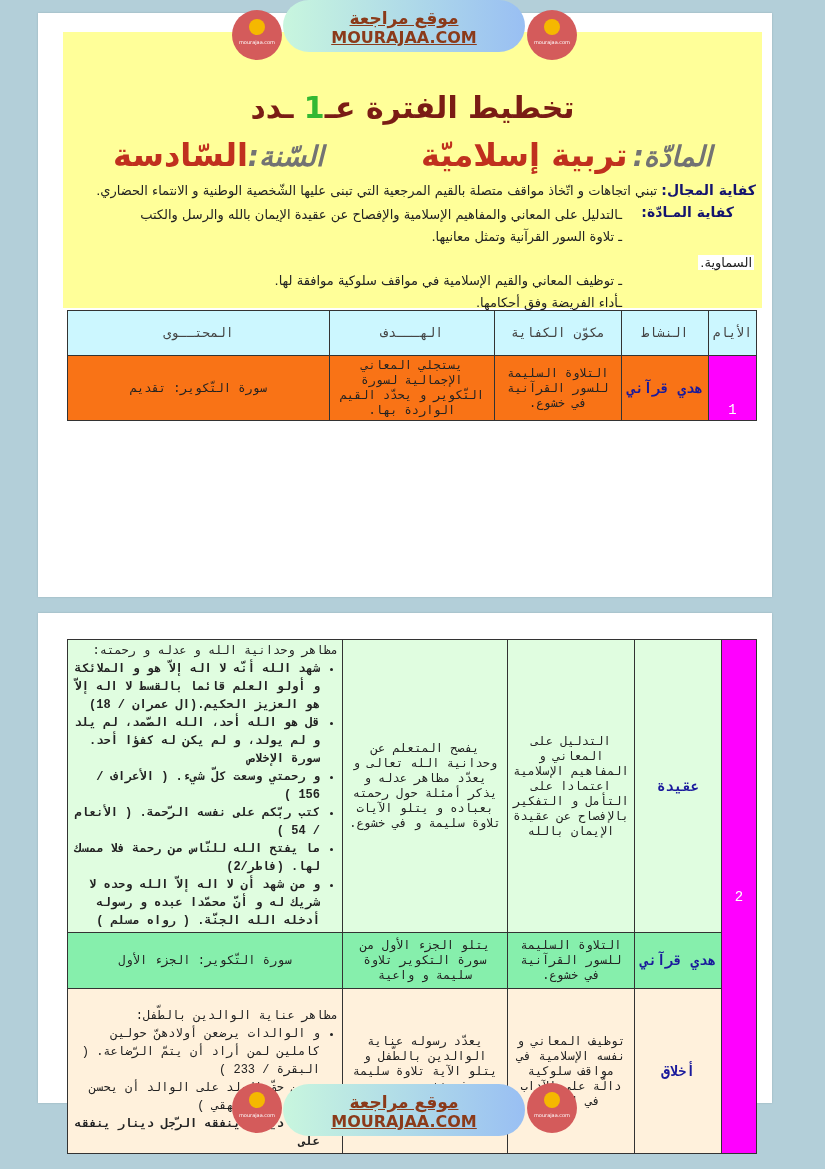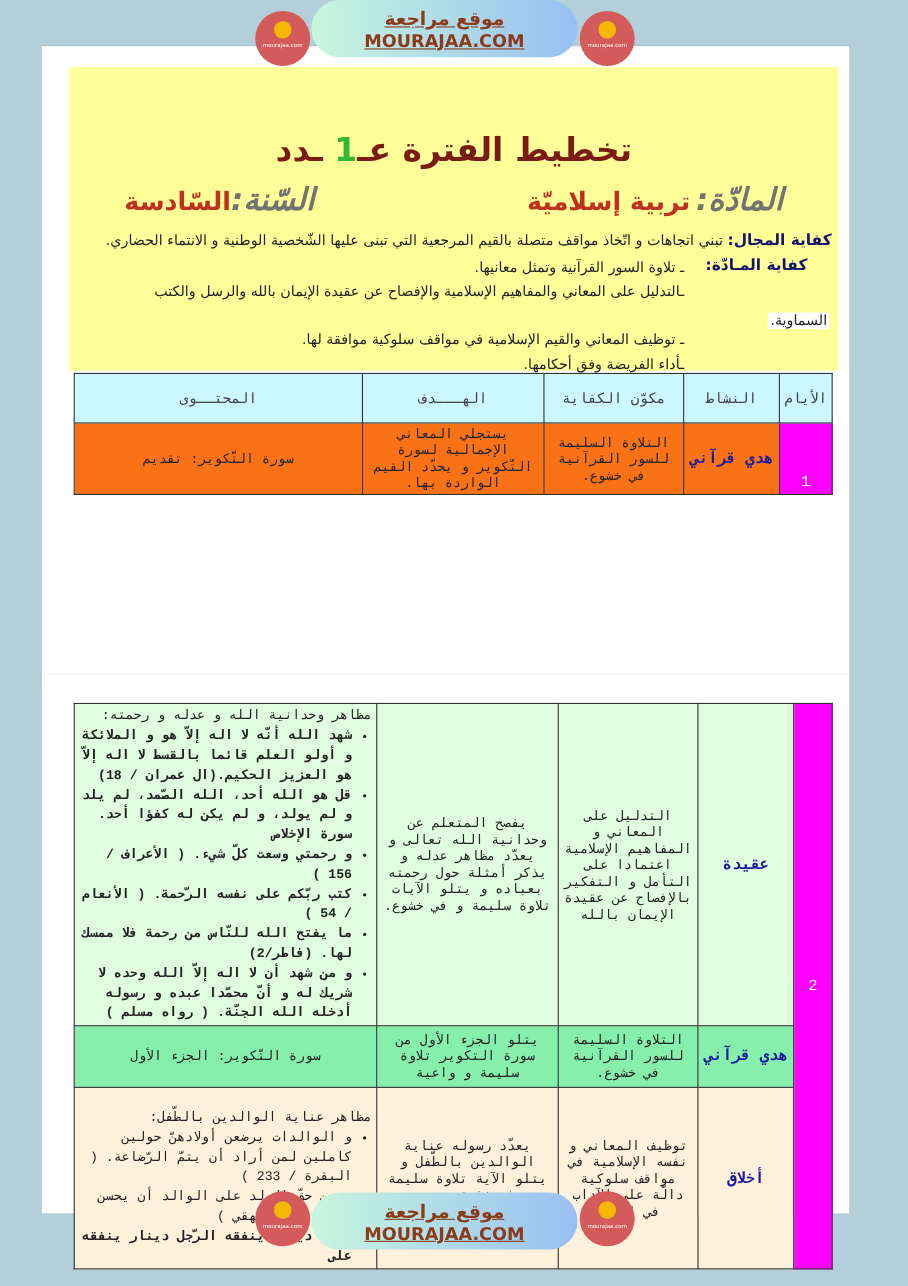--- a/index.html
+++ b/index.html
@@ -1,25 +1,25 @@
 <!DOCTYPE html>
 <html><head>
 <meta charset="utf-8">
 <style>
   html,body{margin:0;padding:0;}
   body{width:825px;height:1169px;background:#b3cfd9;position:relative;overflow:hidden;font-family:"DejaVu Sans",sans-serif;}
   .page{position:absolute;left:38px;width:734px;background:#fff;box-shadow:0 0 2px rgba(0,0,0,.15);}
-  .page1{top:42px;height:584px;}
+  .page1{top:13px;height:584px;}
   .page2{top:613px;height:490px;}
   .yellow{position:absolute;left:25px;top:19px;width:699px;height:276px;background:#ffff99;direction:rtl;}
   .title{position:absolute;top:58px;left:0;right:0;text-align:center;font-size:30px;font-weight:bold;color:#7a1c14;}
   .title .num{color:#33b833;}
   .subj-row{position:absolute;top:104px;left:0;right:0;height:40px;}
   .lbl{color:#737373;font-size:28px;font-weight:bold;font-style:italic;}
-  .val{color:#c0301e;font-size:23px;font-weight:bold;}
+  .val{color:#c0301e;font-size:32px;font-weight:bold;}
   .subj{position:absolute;right:50px;top:0;}
   .year{position:absolute;left:50px;top:0;}
   .domain-line{position:absolute;top:150px;right:6px;left:4px;font-size:13px;color:#222;white-space:nowrap;}
   .domain-line b{color:#14146e;font-size:14px;}
   .mat-label{position:absolute;top:172px;right:28px;font-size:14px;font-weight:bold;color:#14146e;}
   .mat-items{position:absolute;top:172px;right:140px;left:10px;font-size:13px;color:#222;line-height:22px;}
   .mat-items div{white-space:nowrap;}
   .mat-extra{position:absolute;top:223px;right:8px;font-size:13px;color:#222;background:#fff;padding:0 2px;}
   table.plan{position:absolute;border-collapse:collapse;direction:rtl;font-size:12px;color:#222;}
   table.plan td,table.plan th{border:1px solid #333;text-align:center;vertical-align:middle;padding:2px 4px;font-family:Liberation Mono, monospace;}
@@ -58,22 +58,22 @@
       <div class="year">
         <span class="lbl">السّنة:</span><span class="val">السّادسة</span>
       </div>
     </div>
     <div class="domain-line">
       <b>كفاية المجال:</b>
       <span>تبني اتجاهات و اتّخاذ مواقف متصلة بالقيم المرجعية التي تبنى عليها الشّخصية الوطنية و الانتماء الحضاري.</span>
     </div>
     <div class="mat-label">كفاية المـادّة:</div>
     <div class="mat-items">
+      <div>ـالتدليل على المعاني والمفاهيم الإسلامية والإفصاح عن عقيدة الإيمان بالله والرسل والكتب</div>
       <div>ـ تلاوة السور القرآنية وتمثل معانيها.</div>
-      <div>ـالتدليل على المعاني والمفاهيم الإسلامية والإفصاح عن عقيدة الإيمان بالله والرسل والكتب</div>
       <div style="height:22px"></div>
       <div>ـ توظيف المعاني والقيم الإسلامية في مواقف سلوكية موافقة لها.</div>
       <div>ـأداء الفريضة وفق أحكامها.</div>
     </div>
     <div class="mat-extra">السماوية.</div>
   </div>
 
   <table class="plan t1">
     <tbody>
         <tr>

